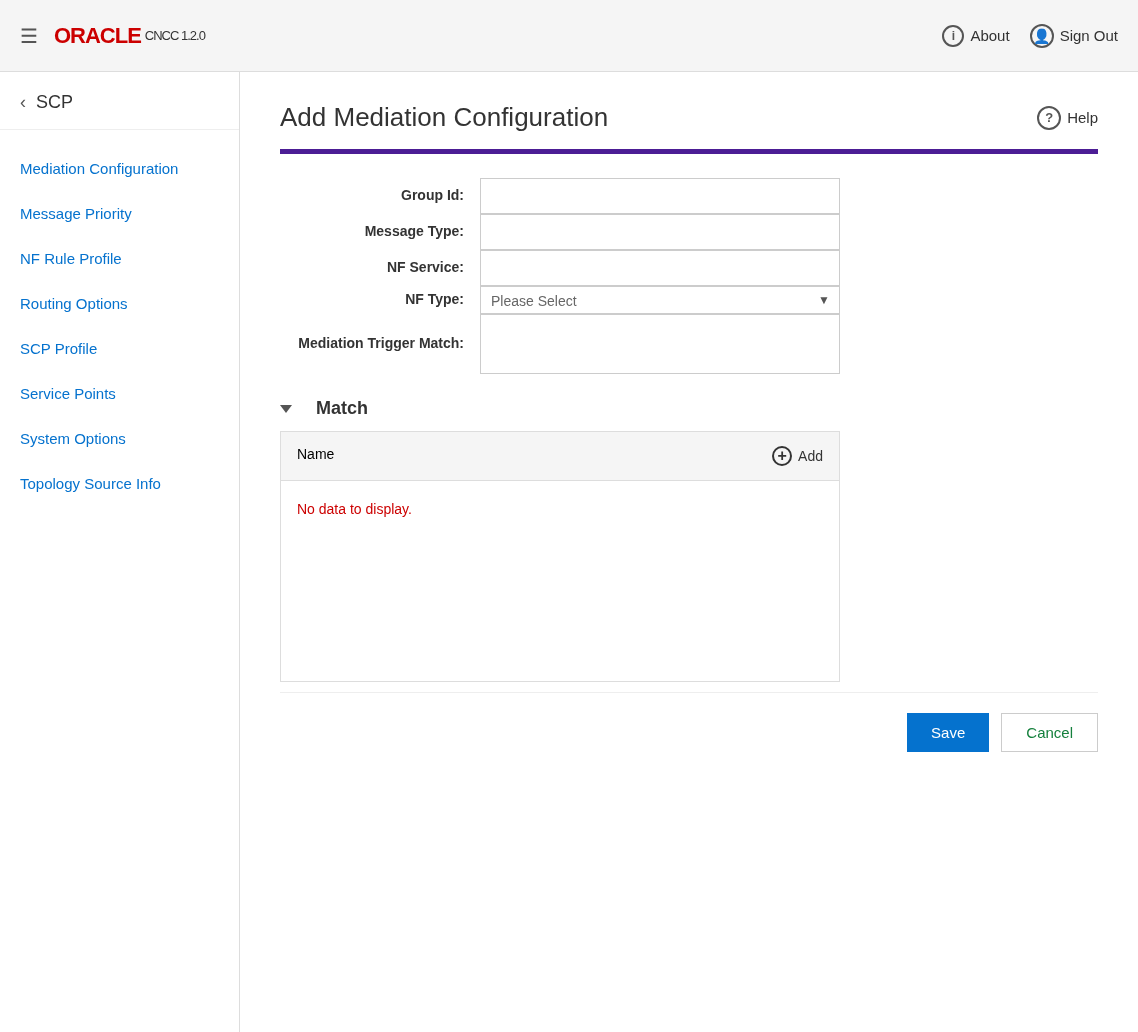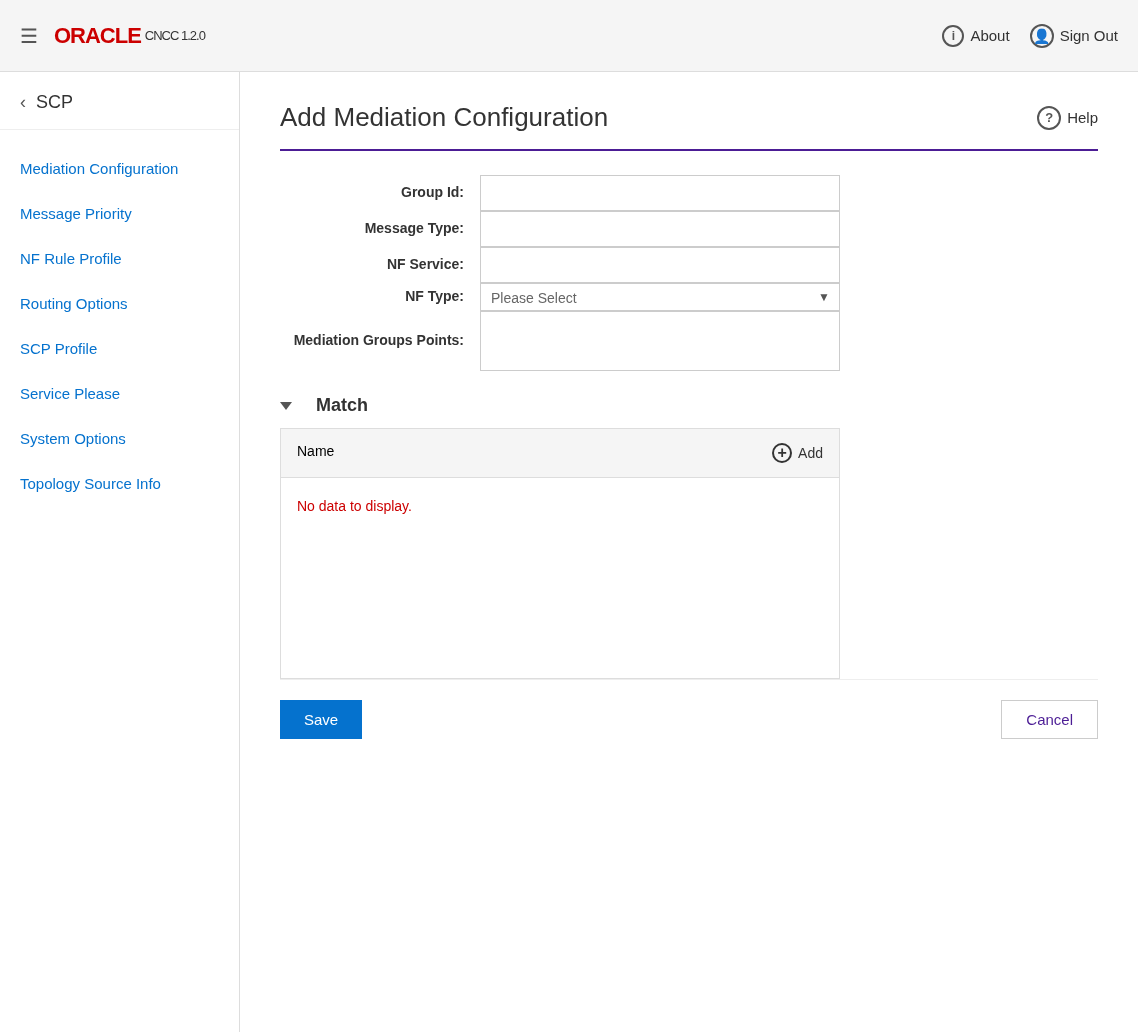--- a/index.html
+++ b/index.html
@@ -123,21 +123,21 @@
       flex: 1;
       padding: 30px 40px;
       overflow-y: auto;
       background: #fff;
     }
     .content-header {
       display: flex;
       align-items: center;
       justify-content: space-between;
       margin-bottom: 24px;
-      border-bottom: 2px solid #4c1d95;
+      border-bottom: 5px solid #4c1d95;
       padding-bottom: 16px;
     }
     .content-title {
       font-size: 26px;
       font-weight: 300;
       color: #333;
     }
     .help-link {
       display: flex;
       align-items: center;
@@ -285,37 +285,38 @@
     .match-table-body {
       padding: 20px 16px;
       min-height: 200px;
       color: #c00;
       font-size: 14px;
     }
 
     
     .footer-buttons {
       display: flex;
-      justify-content: space-between;
+      justify-content: flex-end;
       gap: 12px;
       padding: 20px 0;
+      margin-top: 10px;
       border-top: 1px solid #eee;
     }
     .btn-save {
       background: #0572ce;
       color: #fff;
       border: none;
       padding: 10px 24px;
       font-size: 15px;
       cursor: pointer;
       min-width: 80px;
     }
     .btn-cancel {
       background: #fff;
-      color: #4c1d95;
+      color: #15803d;
       border: 1px solid #ccc;
       padding: 10px 24px;
       font-size: 15px;
       cursor: pointer;
       min-width: 80px;
     }
   </style>
 </head>
 <body>
 
@@ -343,21 +344,21 @@
     <div class="sidebar-back">
       <span class="sidebar-back-arrow">‹</span>
       <span class="sidebar-title">SCP</span>
     </div>
     <ul class="sidebar-nav">
       <li class="sidebar-nav-item">Mediation Configuration</li>
       <li class="sidebar-nav-item">Message Priority</li>
       <li class="sidebar-nav-item">NF Rule Profile</li>
       <li class="sidebar-nav-item">Routing Options</li>
       <li class="sidebar-nav-item">SCP Profile</li>
-      <li class="sidebar-nav-item">Service Please</li>
+      <li class="sidebar-nav-item">Service Points</li>
       <li class="sidebar-nav-item">System Options</li>
       <li class="sidebar-nav-item">Topology Source Info</li>
     </ul>
   </div>
 
   <div class="content">
     <div class="content-header">
       <h1 class="content-title">Add Mediation Configuration</h1>
       <div class="help-link">
         <div class="help-icon-circle">?</div>
@@ -386,21 +387,21 @@
         <label class="form-label">NF Type:</label>
         <div class="select-wrapper">
           <select>
             <option value="">Please Select</option>
           </select>
           <span class="select-arrow">▼</span>
         </div>
       </div>
 
       <div class="form-row">
-        <label class="form-label">Mediation Groups Points:</label>
+        <label class="form-label">Mediation Trigger Match:</label>
         <textarea class="form-textarea" style=""></textarea>
       </div>
 
     </div>
 
     <div class="match-section">
       <div class="match-header">
         <div class="match-triangle"></div>
         <span class="match-title">Match</span>
       </div>

